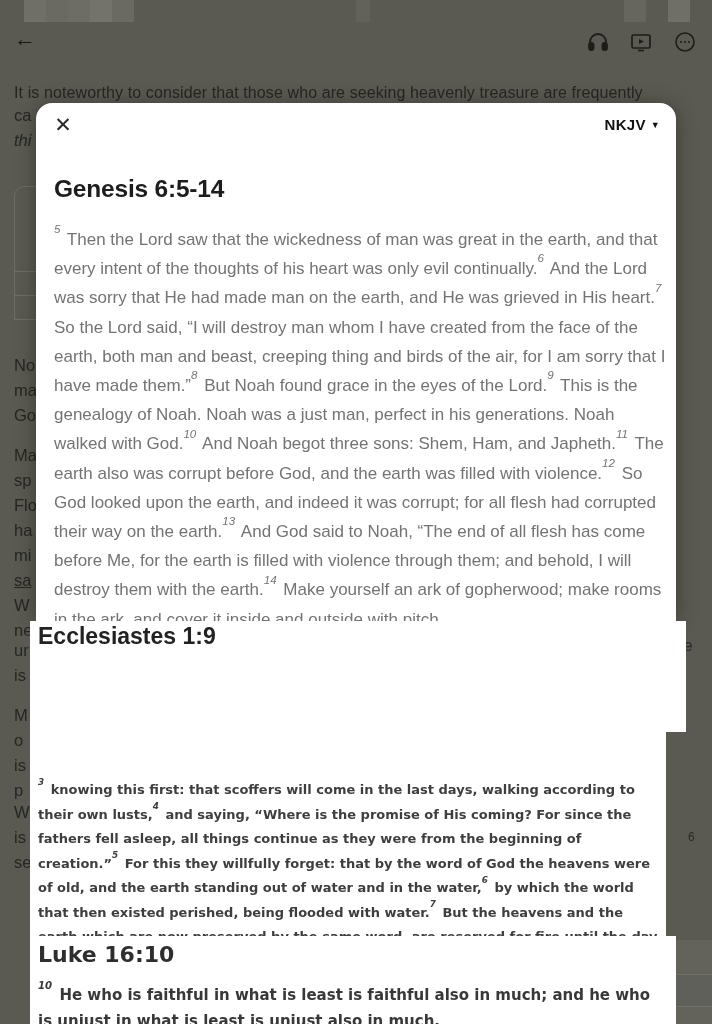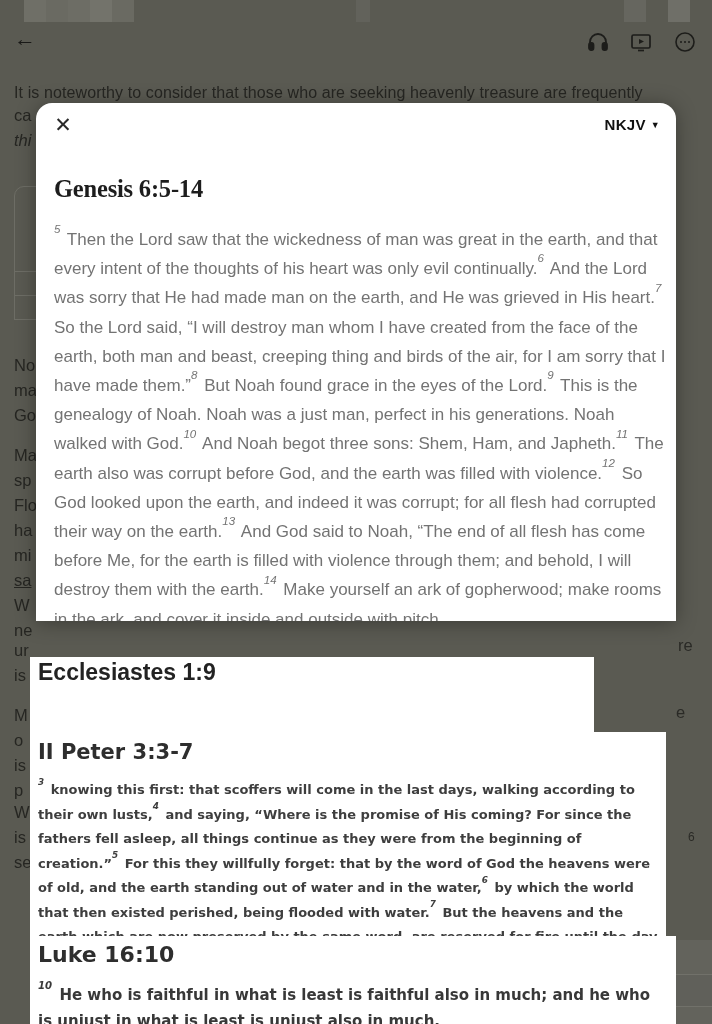--- a/index.html
+++ b/index.html
@@ -19,29 +19,29 @@
   .bar-icon{position:absolute;top:8px;width:24px;height:24px;color:#1d1d1a;}
   .bg-par{position:absolute;left:14px;top:84px;width:688px;font-size:16px;color:#262622;letter-spacing:.1px;}
   .frag{position:absolute;left:14px;font-size:16.5px;color:#262622;}
   .fragR{position:absolute;font-size:16.5px;color:#2a2a26;}
   .bg-box{position:absolute;left:14px;width:40px;border:1.5px solid #6e6e66;}
   .br-block{position:absolute;left:676px;width:36px;}
 
   
   .card{position:absolute;background:#ffffff;overflow:hidden;}
   #modal{left:36px;top:103px;width:640px;height:518px;border-radius:16px 16px 0 0;box-shadow:0 2px 20px rgba(0,0,0,.35);}
-  #card-eccl{left:30px;top:621px;width:564px;height:111px;margin-top:36px;}
+  #card-eccl{left:30px;top:621px;width:656px;height:111px;}
   #card-peter{left:30px;top:732px;width:636px;height:204px;}
   #card-luke{left:30px;top:936px;width:646px;height:88px;}
 
   .close-x{position:absolute;left:14px;top:9px;width:26px;height:26px;font-size:21px;line-height:26px;text-align:center;color:#2a2a2a;font-weight:300;cursor:pointer;}
   .version{position:absolute;right:16px;top:13px;font-size:15px;font-weight:bold;color:#111;letter-spacing:.3px;cursor:pointer;}
   .version .caret{font-size:9px;position:relative;top:-2px;margin-left:5px;}
 
-  h1.sec{margin:0;position:absolute;left:18px;top:72px;font-size:24.5px;font-weight:bold;color:#1d1d1d;letter-spacing:-.2px;font-family:Liberation Serif, serif;}
+  h1.sec{margin:0;position:absolute;left:18px;top:72px;font-size:24.5px;font-weight:bold;color:#1d1d1d;letter-spacing:-.2px;}
   .vtext{position:absolute;left:18px;top:122px;width:612px;font-size:17px;line-height:29.2px;color:#737373;}
   .vtext sup, .vtext2 sup, .vtext3 sup, .vtext4 sup{
     font-style:italic;font-size:68%;line-height:0;position:relative;top:-.45em;padding:0 2px 0 0;
   }
   h2.sec{margin:0;position:absolute;left:8px;font-size:23px;font-weight:bold;color:#222;}
   .vtext2{position:absolute;left:8px;top:42px;width:622px;font-size:16px;font-weight:bold;line-height:23px;color:#454545;}
   h2.sec-dv{margin:0;position:absolute;left:8px;top:8px;font-family:"DejaVu Sans",sans-serif;font-size:21px;font-weight:bold;color:#2e2e2e;}
   .vtext3{position:absolute;left:8px;top:46px;width:620px;font-family:"DejaVu Sans",sans-serif;font-size:13px;font-weight:bold;line-height:24.5px;color:#3e3e3e;}
   .vtext4{position:absolute;left:8px;top:46px;width:630px;font-family:"DejaVu Sans",sans-serif;font-size:15px;font-weight:bold;line-height:26px;color:#383838;}
   svg{display:block;}
@@ -131,20 +131,19 @@
   </div>
   <h1 class="sec">Genesis 6:5-14</h1>
   <div class="vtext"><sup>5</sup> Then the Lord saw that the wickedness of man was great in the earth, and that every intent of the thoughts of his heart was only evil continually.<sup>6</sup> And the Lord was sorry that He had made man on the earth, and He was grieved in His heart.<sup>7</sup> So the Lord said, “I will destroy man whom I have created from the face of the earth, both man and beast, creeping thing and birds of the air, for I am sorry that I have made them.”<sup>8</sup> But Noah found grace in the eyes of the Lord.<sup>9</sup> This is the genealogy of Noah. Noah was a just man, perfect in his generations. Noah walked with God.<sup>10</sup> And Noah begot three sons: Shem, Ham, and Japheth.<sup>11</sup> The earth also was corrupt before God, and the earth was filled with violence.<sup>12</sup> So God looked upon the earth, and indeed it was corrupt; for all flesh had corrupted their way on the earth.<sup>13</sup> And God said to Noah, “The end of all flesh has come before Me, for the earth is filled with violence through them; and behold, I will destroy them with the earth.<sup>14</sup> Make yourself an ark of gopherwood; make rooms in the ark, and cover it inside and outside with pitch.</div>
 </div>
 
 <div class="card" id="card-eccl">
   <h2 class="sec" style="top:2px;">Ecclesiastes 1:9</h2>
 </div>
 
 <div class="card" id="card-peter">
-  <h2 class="sec-dv">II Peter 3:3-7</h2>
   <div class="vtext3"><sup>3</sup> knowing this first: that scoffers will come in the last days, walking according to their own lusts,<sup>4</sup> and saying, “Where is the promise of His coming? For since the fathers fell asleep, all things continue as they were from the beginning of creation.”<sup>5</sup> For this they willfully forget: that by the word of God the heavens were of old, and the earth standing out of water and in the water,<sup>6</sup> by which the world that then existed perished, being flooded with water.<sup>7</sup> But the heavens and the earth which are now preserved by the same word, are reserved for fire until the day of judgment and perdition of ungodly men.</div>
 </div>
 
 <div class="card" id="card-luke">
   <h2 class="sec-dv" style="top:6px;font-size:22px;">Luke 16:10</h2>
   <div class="vtext4"><sup>10</sup> He who is faithful in what is least is faithful also in much; and he who is unjust in what is least is unjust also in much.</div>
 </div>
 
 </body></html>

